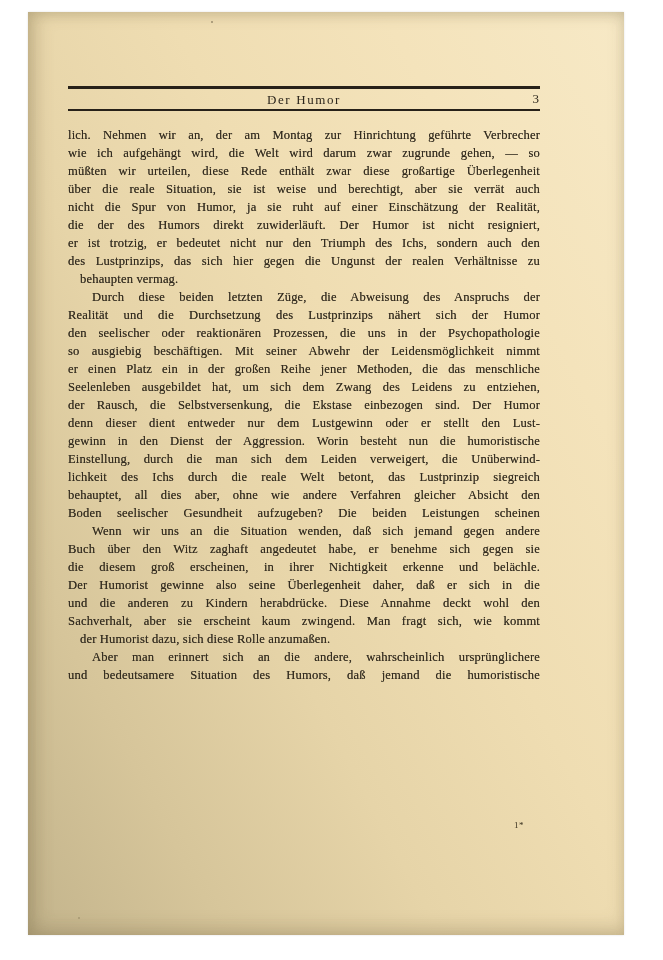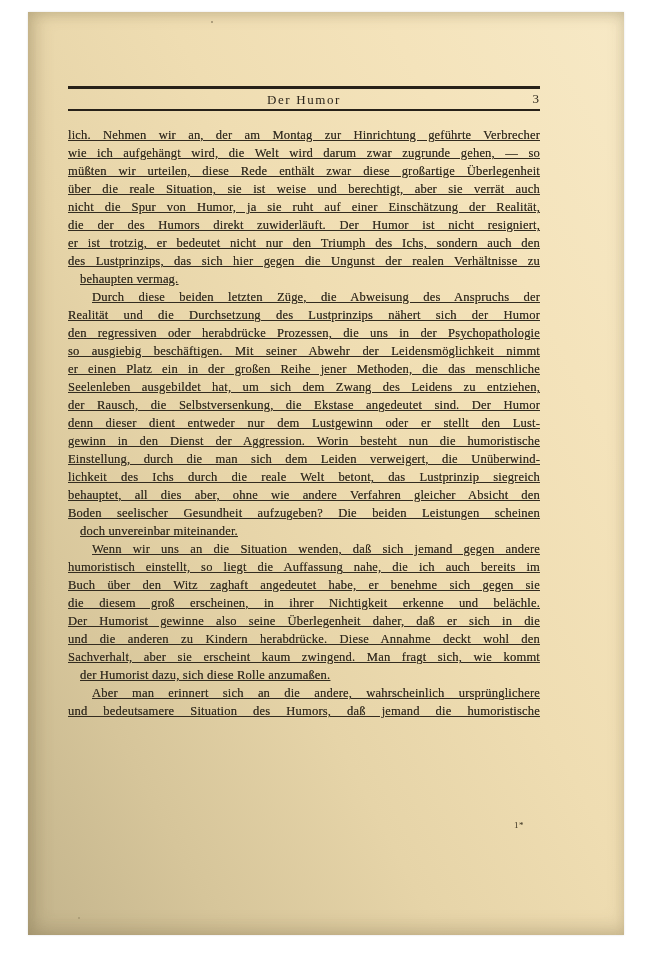--- a/index.html
+++ b/index.html
@@ -61,21 +61,20 @@
     font-size: 12.6px;
     color: #332c20;
     text-shadow: 0 0 0.4px rgba(45, 38, 26, 0.65);
     letter-spacing: 0.15px;
   }
   .line {
     line-height: 18px;
     text-align: justify;
     text-align-last: justify;
     white-space: normal;
-    text-decoration: underline;
   }
   .line.flush { text-align-last: left; padding-left: 12px; }
   .line.indent { text-indent: 24px; }
   .sig-mark {
     position: absolute;
     left: 486px; top: 808px;
     font-size: 9px;
     letter-spacing: 0.5px;
     color: #39311f;
   }
@@ -108,34 +107,32 @@
         <div class="line">wie ich aufgehängt wird, die Welt wird darum zwar zugrunde gehen, — so</div>
         <div class="line">müßten wir urteilen, diese Rede enthält zwar diese großartige Überlegenheit</div>
         <div class="line">über die reale Situation, sie ist weise und berechtigt, aber sie verrät auch</div>
         <div class="line">nicht die Spur von Humor, ja sie ruht auf einer Einschätzung der Realität,</div>
         <div class="line">die der des Humors direkt zuwiderläuft. Der Humor ist nicht resigniert,</div>
         <div class="line">er ist trotzig, er bedeutet nicht nur den Triumph des Ichs, sondern auch den</div>
         <div class="line">des Lustprinzips, das sich hier gegen die Ungunst der realen Verhältnisse zu</div>
         <div class="line flush">behaupten vermag.</div>
         <div class="line indent">Durch diese beiden letzten Züge, die Abweisung des Anspruchs der</div>
         <div class="line">Realität und die Durchsetzung des Lustprinzips nähert sich der Humor</div>
-        <div class="line">den regressiven oder herabdrücke Prozessen, die uns in der Psychopathologie</div>
+        <div class="line">den seelischer oder reaktionären Prozessen, die uns in der Psychopathologie</div>
         <div class="line">so ausgiebig beschäftigen. Mit seiner Abwehr der Leidensmöglichkeit nimmt</div>
         <div class="line">er einen Platz ein in der großen Reihe jener Methoden, die das menschliche</div>
         <div class="line">Seelenleben ausgebildet hat, um sich dem Zwang des Leidens zu entziehen,</div>
-        <div class="line">der Rausch, die Selbstversenkung, die Ekstase angedeutet sind. Der Humor</div>
+        <div class="line">der Rausch, die Selbstversenkung, die Ekstase einbezogen sind. Der Humor</div>
         <div class="line">denn dieser dient entweder nur dem Lustgewinn oder er stellt den Lust-</div>
         <div class="line">gewinn in den Dienst der Aggression. Worin besteht nun die humoristische</div>
         <div class="line">Einstellung, durch die man sich dem Leiden verweigert, die Unüberwind-</div>
         <div class="line">lichkeit des Ichs durch die reale Welt betont, das Lustprinzip siegreich</div>
         <div class="line">behauptet, all dies aber, ohne wie andere Verfahren gleicher Absicht den</div>
         <div class="line">Boden seelischer Gesundheit aufzugeben? Die beiden Leistungen scheinen</div>
-        <div class="line flush">doch unvereinbar miteinander.</div>
         <div class="line indent">Wenn wir uns an die Situation wenden, daß sich jemand gegen andere</div>
-        <div class="line">humoristisch einstellt, so liegt die Auffassung nahe, die ich auch bereits im</div>
         <div class="line">Buch über den Witz zaghaft angedeutet habe, er benehme sich gegen sie</div>
         <div class="line">die diesem groß erscheinen, in ihrer Nichtigkeit erkenne und belächle.</div>
         <div class="line">Der Humorist gewinne also seine Überlegenheit daher, daß er sich in die</div>
         <div class="line">und die anderen zu Kindern herabdrücke. Diese Annahme deckt wohl den</div>
         <div class="line">Sachverhalt, aber sie erscheint kaum zwingend. Man fragt sich, wie kommt</div>
         <div class="line flush">der Humorist dazu, sich diese Rolle anzumaßen.</div>
         <div class="line indent">Aber man erinnert sich an die andere, wahrscheinlich ursprünglichere</div>
         <div class="line">und bedeutsamere Situation des Humors, daß jemand die humoristische</div>
       </div>
 

